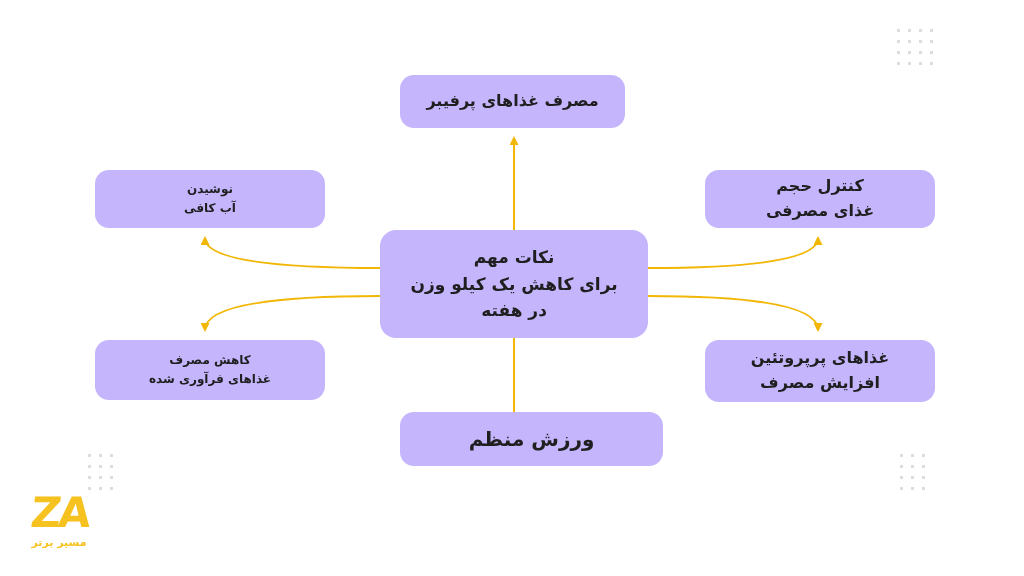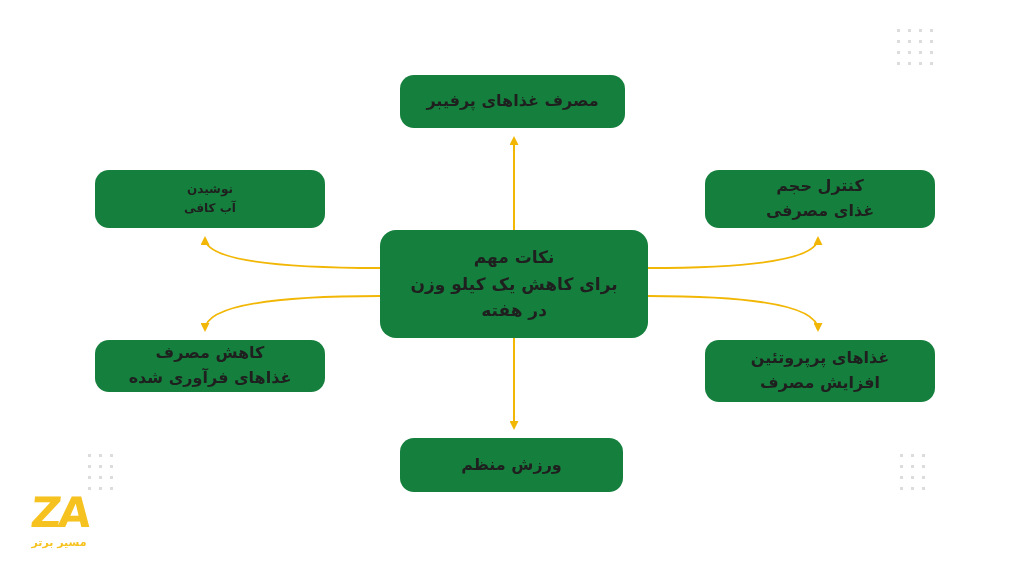--- a/index.html
+++ b/index.html
@@ -3,36 +3,36 @@
 <meta charset="utf-8">
 <style>
   html,body{margin:0;padding:0;}
   body{
     width:1024px;height:576px;position:relative;overflow:hidden;
     background:#ffffff;
     font-family:"DejaVu Sans","Liberation Sans",sans-serif;
   }
   .node{
     position:absolute;
-    background:#15803d;
+    background:#c4b5fd;
     border-radius:14px;
     display:flex;flex-direction:column;align-items:center;justify-content:center;
     direction:rtl;text-align:center;
     color:#1f1f1f;font-weight:700;
     box-sizing:border-box;
     padding:16px 10px;
   }
   .node .line{display:block;line-height:1.55;}
   .node-top{left:400px;top:75px;width:225px;height:53px;font-size:16px;}
   .node-top-left{left:95px;top:170px;width:230px;height:58px;font-size:12px;}
   .node-top-right{left:705px;top:170px;width:230px;height:58px;font-size:16px;}
   .node-center{left:380px;top:230px;width:268px;height:108px;font-size:17px;border-radius:16px;}
-  .node-bottom-left{left:95px;top:340px;width:230px;height:52px;font-size:16px;}
+  .node-bottom-left{left:95px;top:340px;width:230px;height:60px;font-size:12px;}
   .node-bottom-right{left:705px;top:340px;width:230px;height:62px;font-size:16px;}
-  .node-bottom{left:400px;top:438px;width:223px;height:54px;font-size:16px;}
+  .node-bottom{left:400px;top:412px;width:263px;height:54px;font-size:20px;}
   #connectors{position:absolute;left:0;top:0;width:1024px;height:576px;pointer-events:none;}
   .dots{
     position:absolute;
     background-image:radial-gradient(#dcdcdc 1.6px, transparent 1.7px);
     background-size:11px 11px;
   }
   .dots-top-right{left:893px;top:25px;width:42px;height:40px;}
   .dots-bottom-left{left:84px;top:450px;width:30px;height:44px;}
   .dots-bottom-right{left:896px;top:450px;width:36px;height:44px;}
   .logo{

